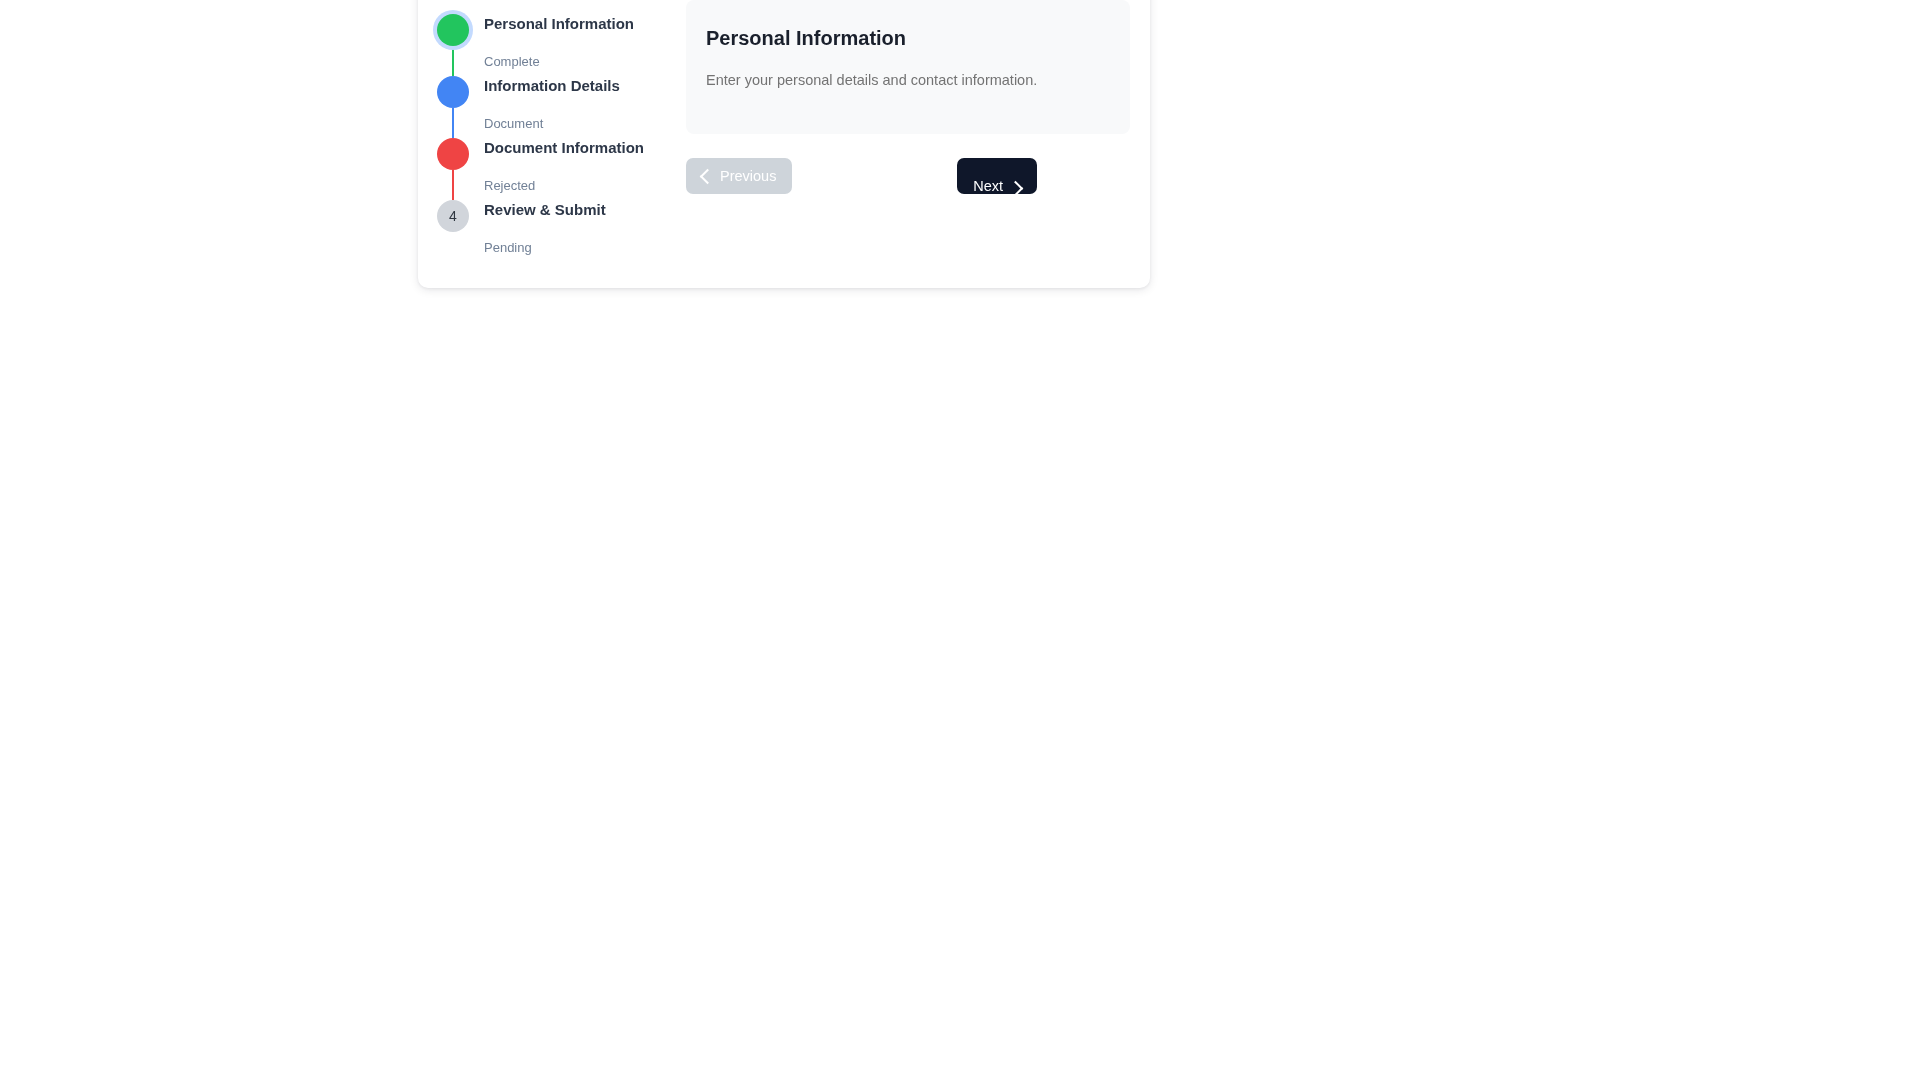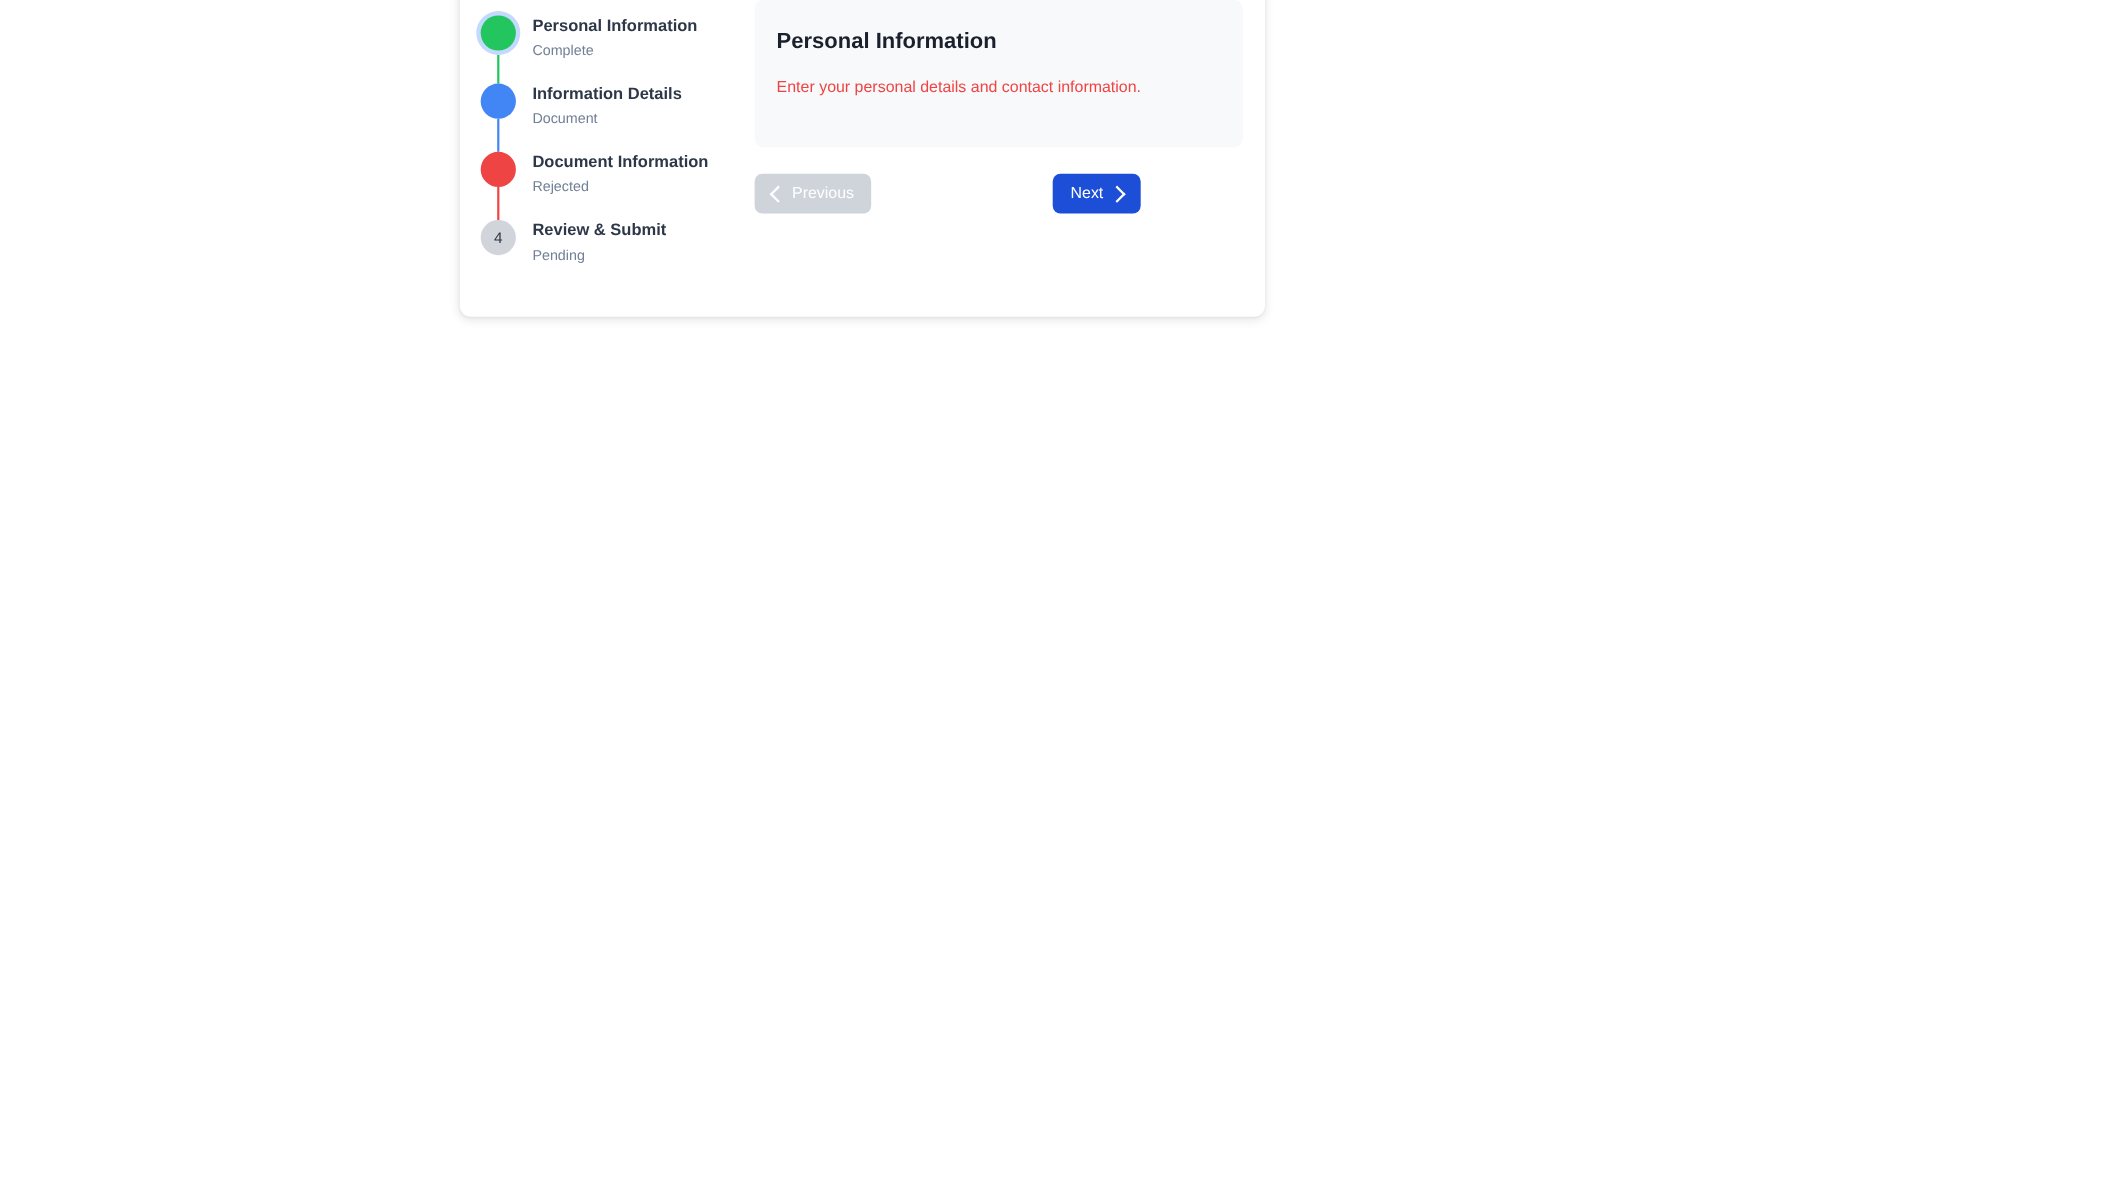--- a/index.html
+++ b/index.html
@@ -104,21 +104,21 @@
     color: #2d3748;
     line-height: 18px;
     white-space: nowrap;
   }
 
   .step-status {
     font-size: 13px;
     font-weight: 400;
     color: #718096;
     line-height: 17px;
-    margin-top: 4px;
+    margin-top: 20px;
     white-space: nowrap;
   }
 
   
   .content-col {
     position: absolute;
     left: 268px;
     top: 34px;
     width: 444px;
   }
@@ -135,21 +135,21 @@
   .content-title {
     font-size: 20px;
     font-weight: bold;
     color: #1a202c;
     margin: 0;
     line-height: 24px;
   }
 
   .content-desc {
     font-size: 14.5px;
-    color: #ef4444;
+    color: #737373;
     margin: 0;
     padding-top: 20px;
     line-height: 20px;
   }
 
   
   .nav-row {
     position: relative;
     width: 351px;
     height: 40px;
@@ -176,22 +176,23 @@
     top: 0;
     background: #ced4da;
     color: #ffffff;
     cursor: default;
   }
 
   .btn-next {
     position: absolute;
     right: 0;
     top: 0;
-    background: #1d4ed8;
+    background: #0f172a;
     color: #ffffff;
+    align-items: flex-end;
   }
 
   .chev {
     display: inline-block;
     width: 9px;
     height: 9px;
     border-top: 2px solid #ffffff;
     border-right: 2px solid #ffffff;
   }
   .chev-left  { transform: rotate(-135deg); }

